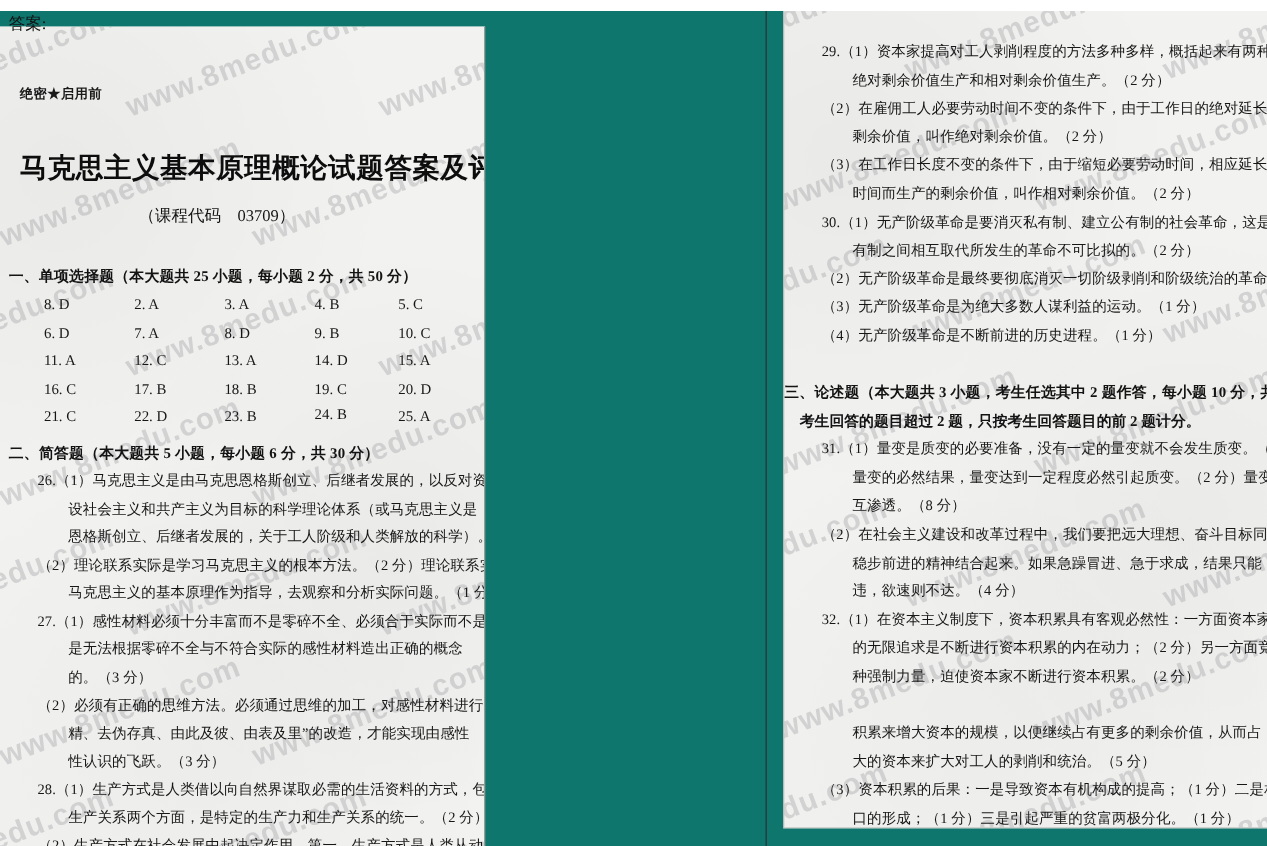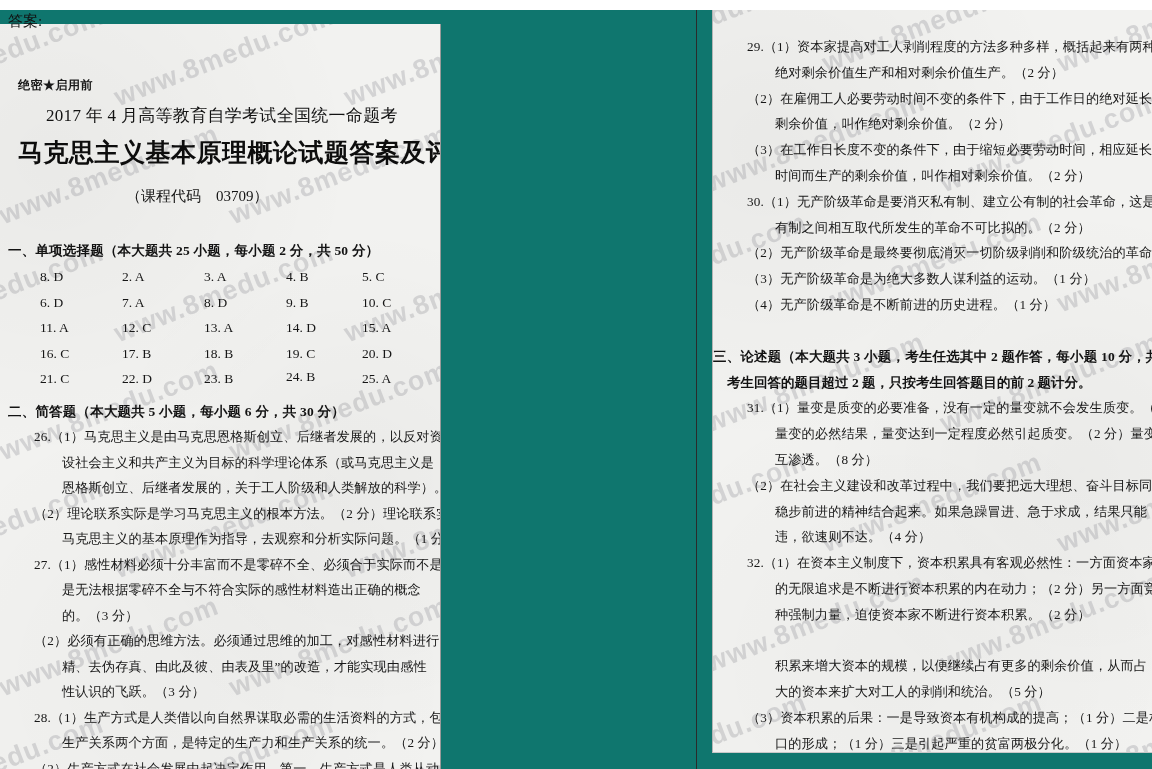--- a/index.html
+++ b/index.html
@@ -187,21 +187,20 @@
           <div class="wm" style="left: 110px; top: 532px; font-size: 27px;">www.8medu.com</div>
           <div class="wm" style="left: 340px; top: 532px; font-size: 27px;">www.8medu.com</div>
           <div class="wm" style="left: -5px; top: 650px; font-size: 27px;">www.8medu.com</div>
           <div class="wm" style="left: 225px; top: 650px; font-size: 27px;">www.8medu.com</div>
           <div class="wm" style="left: -120px; top: 768px; font-size: 27px;">www.8medu.com</div>
           <div class="wm" style="left: 110px; top: 768px; font-size: 27px;">www.8medu.com</div>
           <div class="wm" style="left: 340px; top: 768px; font-size: 27px;">www.8medu.com</div>
         </div>
       <div class="txt-layer" id="txt-left">
           <div class="secret">绝密★启用前</div>
-          <div class="doc-title1">2017 年 4 月高等教育自学考试全国统一命题考</div>
           <div class="doc-title2">马克思主义基本原理概论试题答案及评分参</div>
           <div class="doc-code">（课程代码　03709）</div>
           <div class="sec-head" style="left: 8px; top: 218px;">一、单项选择题（本大题共 25 小题，每小题 2 分，共 50 分）</div>
           <div class="mcq-cell" style="left: 40px; top: 245px;">8.  D</div>
           <div class="mcq-cell" style="left: 122px; top: 245px; text-align: right;">2.  A</div>
           <div class="mcq-cell" style="left: 204px; top: 245px;">3.  A</div>
           <div class="mcq-cell" style="left: 286px; top: 245px;">4.  B</div>
           <div class="mcq-cell" style="left: 362px; top: 245px;">5.  C</div>
           <div class="mcq-cell" style="left: 40px; top: 270.5px;">6.  D</div>
           <div class="mcq-cell" style="left: 122px; top: 270.5px;">7.  A</div>

